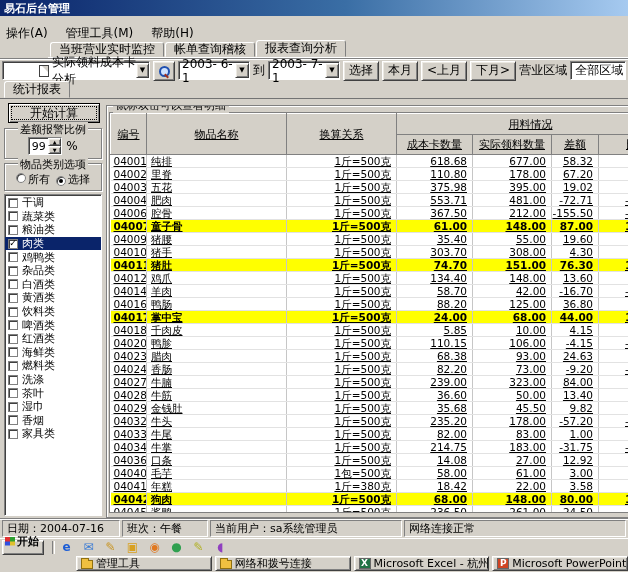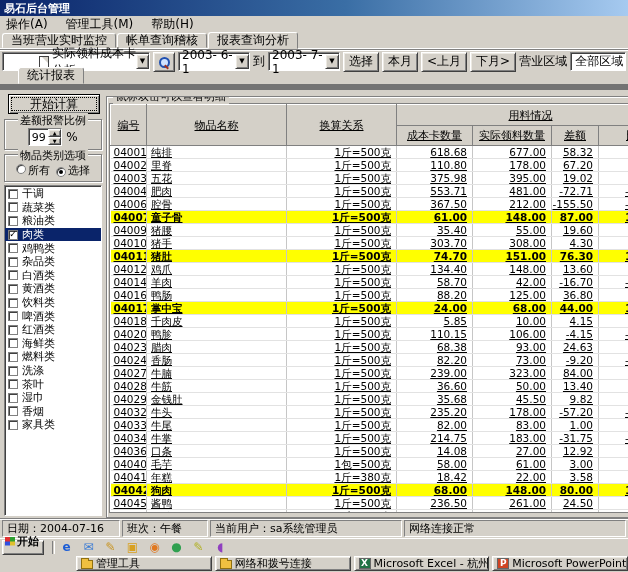--- a/index.html
+++ b/index.html
@@ -5,28 +5,28 @@
   * { margin:0; padding:0; box-sizing:border-box; }
   html,body { width:628px; height:572px; overflow:hidden; }
   body { font-family:"DejaVu Sans","Liberation Sans",sans-serif; font-size:12px; color:#000; background:#d4d0c8; }
   .screen { width:628px; height:572px; display:flex; flex-direction:column; overflow:hidden; }
 
   
   .raised { background:#d4d0c8; border:1px solid; border-color:#ffffff #404040 #404040 #ffffff; box-shadow:inset 1px 1px 0 #ece9e2, inset -1px -1px 0 #808080; }
 
   
   .titlebar { height:16px; background:linear-gradient(to right,#0a246a,#3a6ea5 55%,#a6caf0); color:#fff; font-weight:bold; font-size:11px; display:flex; align-items:center; padding-left:4px; flex:0 0 auto; }
-  .menubar { height:16px; display:flex; gap:18px; padding-left:6px; flex:0 0 auto; }
+  .menubar { height:16px; display:flex; gap:18px; padding-left:6px; flex:0 0 auto;margin-top:9px; }
   .menubar span { cursor:default; }
 
   
-  .tabrow { height:17px; display:flex; align-items:center; padding-left:2px; flex:0 0 auto; border-bottom:1px solid #ffffff; }
+  .tabrow { height:17px; display:flex; align-items:flex-end; padding-left:2px; flex:0 0 auto; border-bottom:1px solid #ffffff;margin-left:48px; }
   .tab { height:15px; padding:0 8px; display:flex; align-items:center; background:#d4d0c8; border:1px solid; border-color:#ffffff #808080 #d4d0c8 #ffffff; border-radius:3px 3px 0 0; margin-right:1px; font-size:12px; }
   .tab.active { height:17px; font-weight:normal; position:relative; z-index:2; border-bottom-color:#d4d0c8; }
-  .subtabrow { height:17px; display:flex; align-items:flex-end; padding-left:18px; flex:0 0 auto; border-bottom:6px solid #737373; }
+  .subtabrow { height:17px; display:flex; align-items:flex-end; padding-left:4px; flex:0 0 auto; border-bottom:1px solid #737373; }
 
   
   .toolbar { height:24px; display:flex; align-items:center; padding:0 2px; gap:3px; flex:0 0 auto; border-top:1px solid #808080; box-shadow:inset 0 1px 0 #ffffff; }
   .combo { height:19px; background:#fff; border:1px solid; border-color:#808080 #fff #fff #808080; box-shadow:inset 1px 1px 0 #404040; display:flex; align-items:center; padding-left:3px; font-size:12px; }
   .combo .arrow-btn { margin-left:auto; width:16px; height:15px; display:flex; align-items:center; justify-content:center; font-size:7px; }
   .report-combo { width:148px;padding-left:36px; }
   .date-combo { width:72px; }
   .tool-btn { height:20px; padding:0 5px; display:flex; align-items:center; justify-content:center; font-size:12px; cursor:default; }
   .icon-btn { width:22px; height:20px; padding:0; }
   .region-edit { width:112px; height:19px; background:#fff; border:1px solid; border-color:#808080 #fff #fff #808080; box-shadow:inset 1px 1px 0 #404040; display:flex; align-items:center; padding-left:4px; flex:1; }

